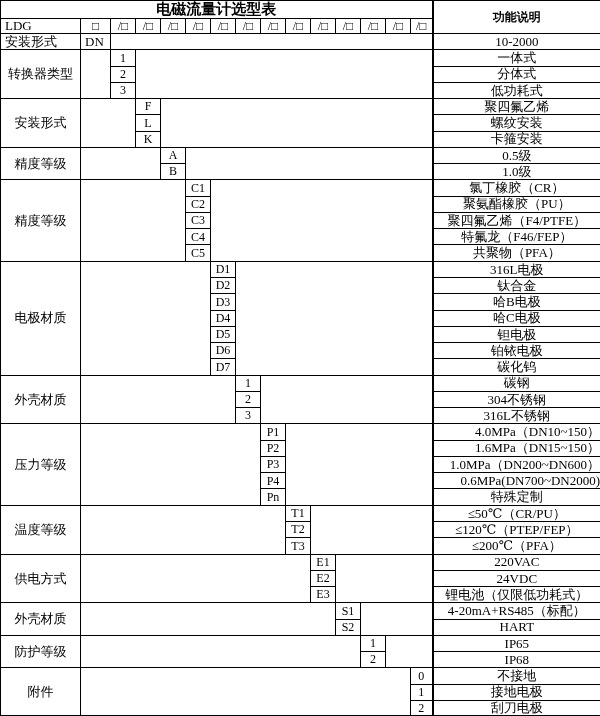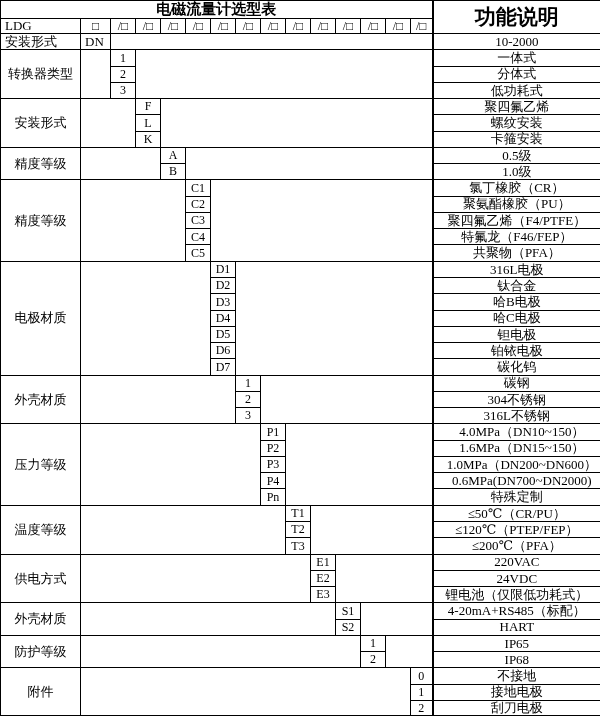--- a/index.html
+++ b/index.html
@@ -19,24 +19,24 @@
     font-size:13px;
     line-height:1.05;
     white-space:nowrap;
     overflow:hidden;
   }
   table{border:1px solid #000;border-bottom:3px solid #000;}
   tr{height:16.27px;}
   tr.r-title{height:18px;font-weight:bold;}
   tr.r-model{height:15px;}
   .t{font-size:15px;}
-  .fh{font-size:21px;}
+  .fh{font-size:12px;}
   .ds{border-left:2px solid #000;}
   .lleft{text-align:left;padding-left:4px;}
-  .dleft{text-align:center;padding-left:10px;}
+  .dleft{text-align:right;padding-left:10px;}
   .cd{font-size:12px;}
 </style>
 </head>
 <body>
 
 <table>
 <colgroup>
 <col style="width:80px">
       <col style="width:30px">
 <col style="width:25px">

